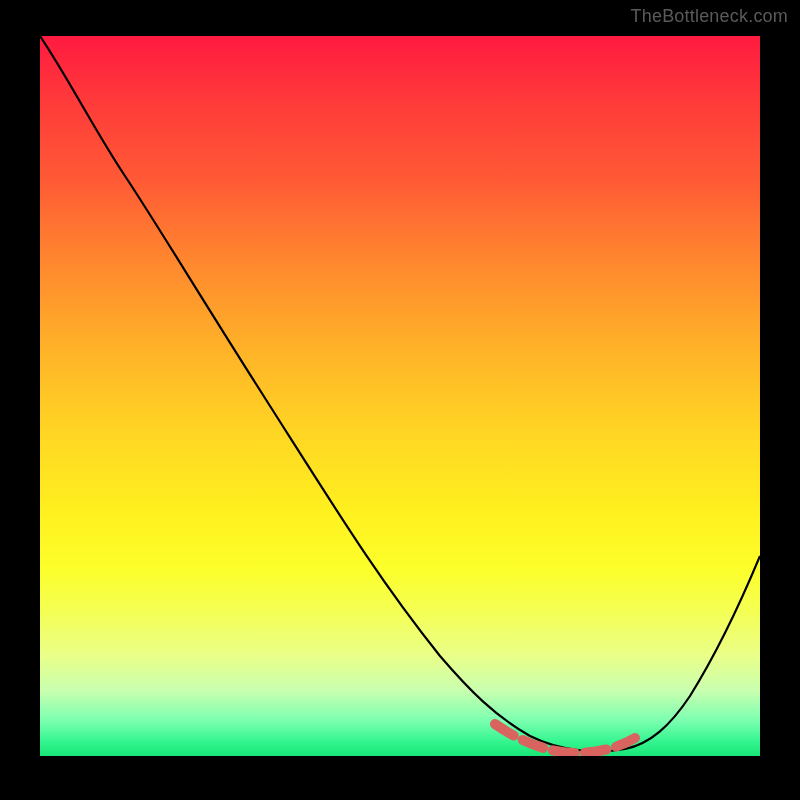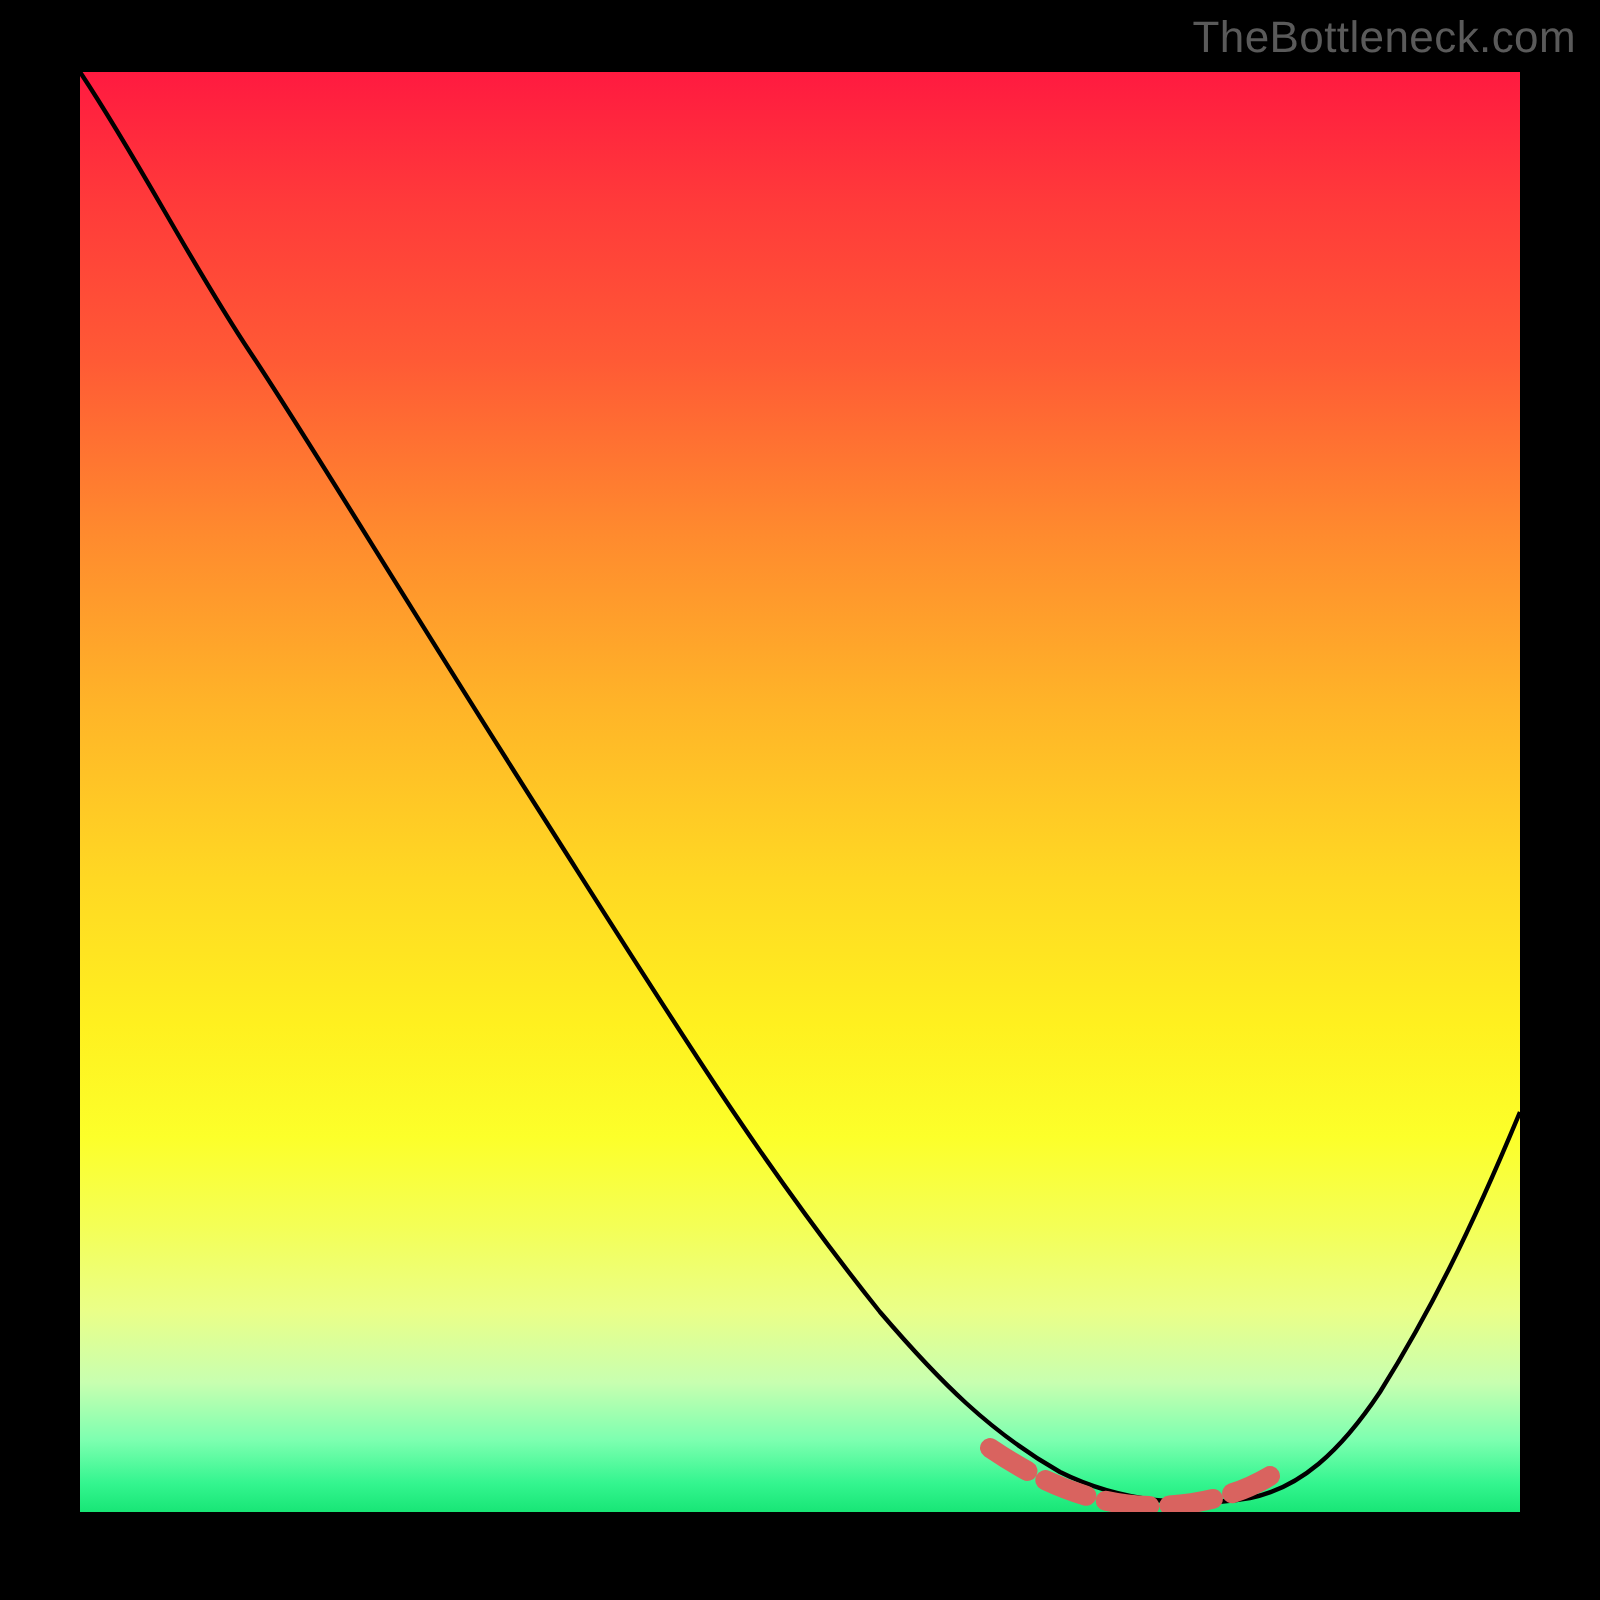--- a/index.html
+++ b/index.html
@@ -9,21 +9,21 @@
     width: 800px;
     height: 800px;
     background: #000;
   }
   .watermark {
     position: absolute;
     top: 6px;
     right: 12px;
     color: #5a5a5a;
     font-family: Arial, Helvetica, sans-serif;
-    font-size: 22px;
+    font-size: 18px;
     font-weight: 500;
     letter-spacing: 0.2px;
   }
   .plot {
     position: absolute;
     left: 40px;
     top: 36px;
     width: 720px;
     height: 720px;
   }

